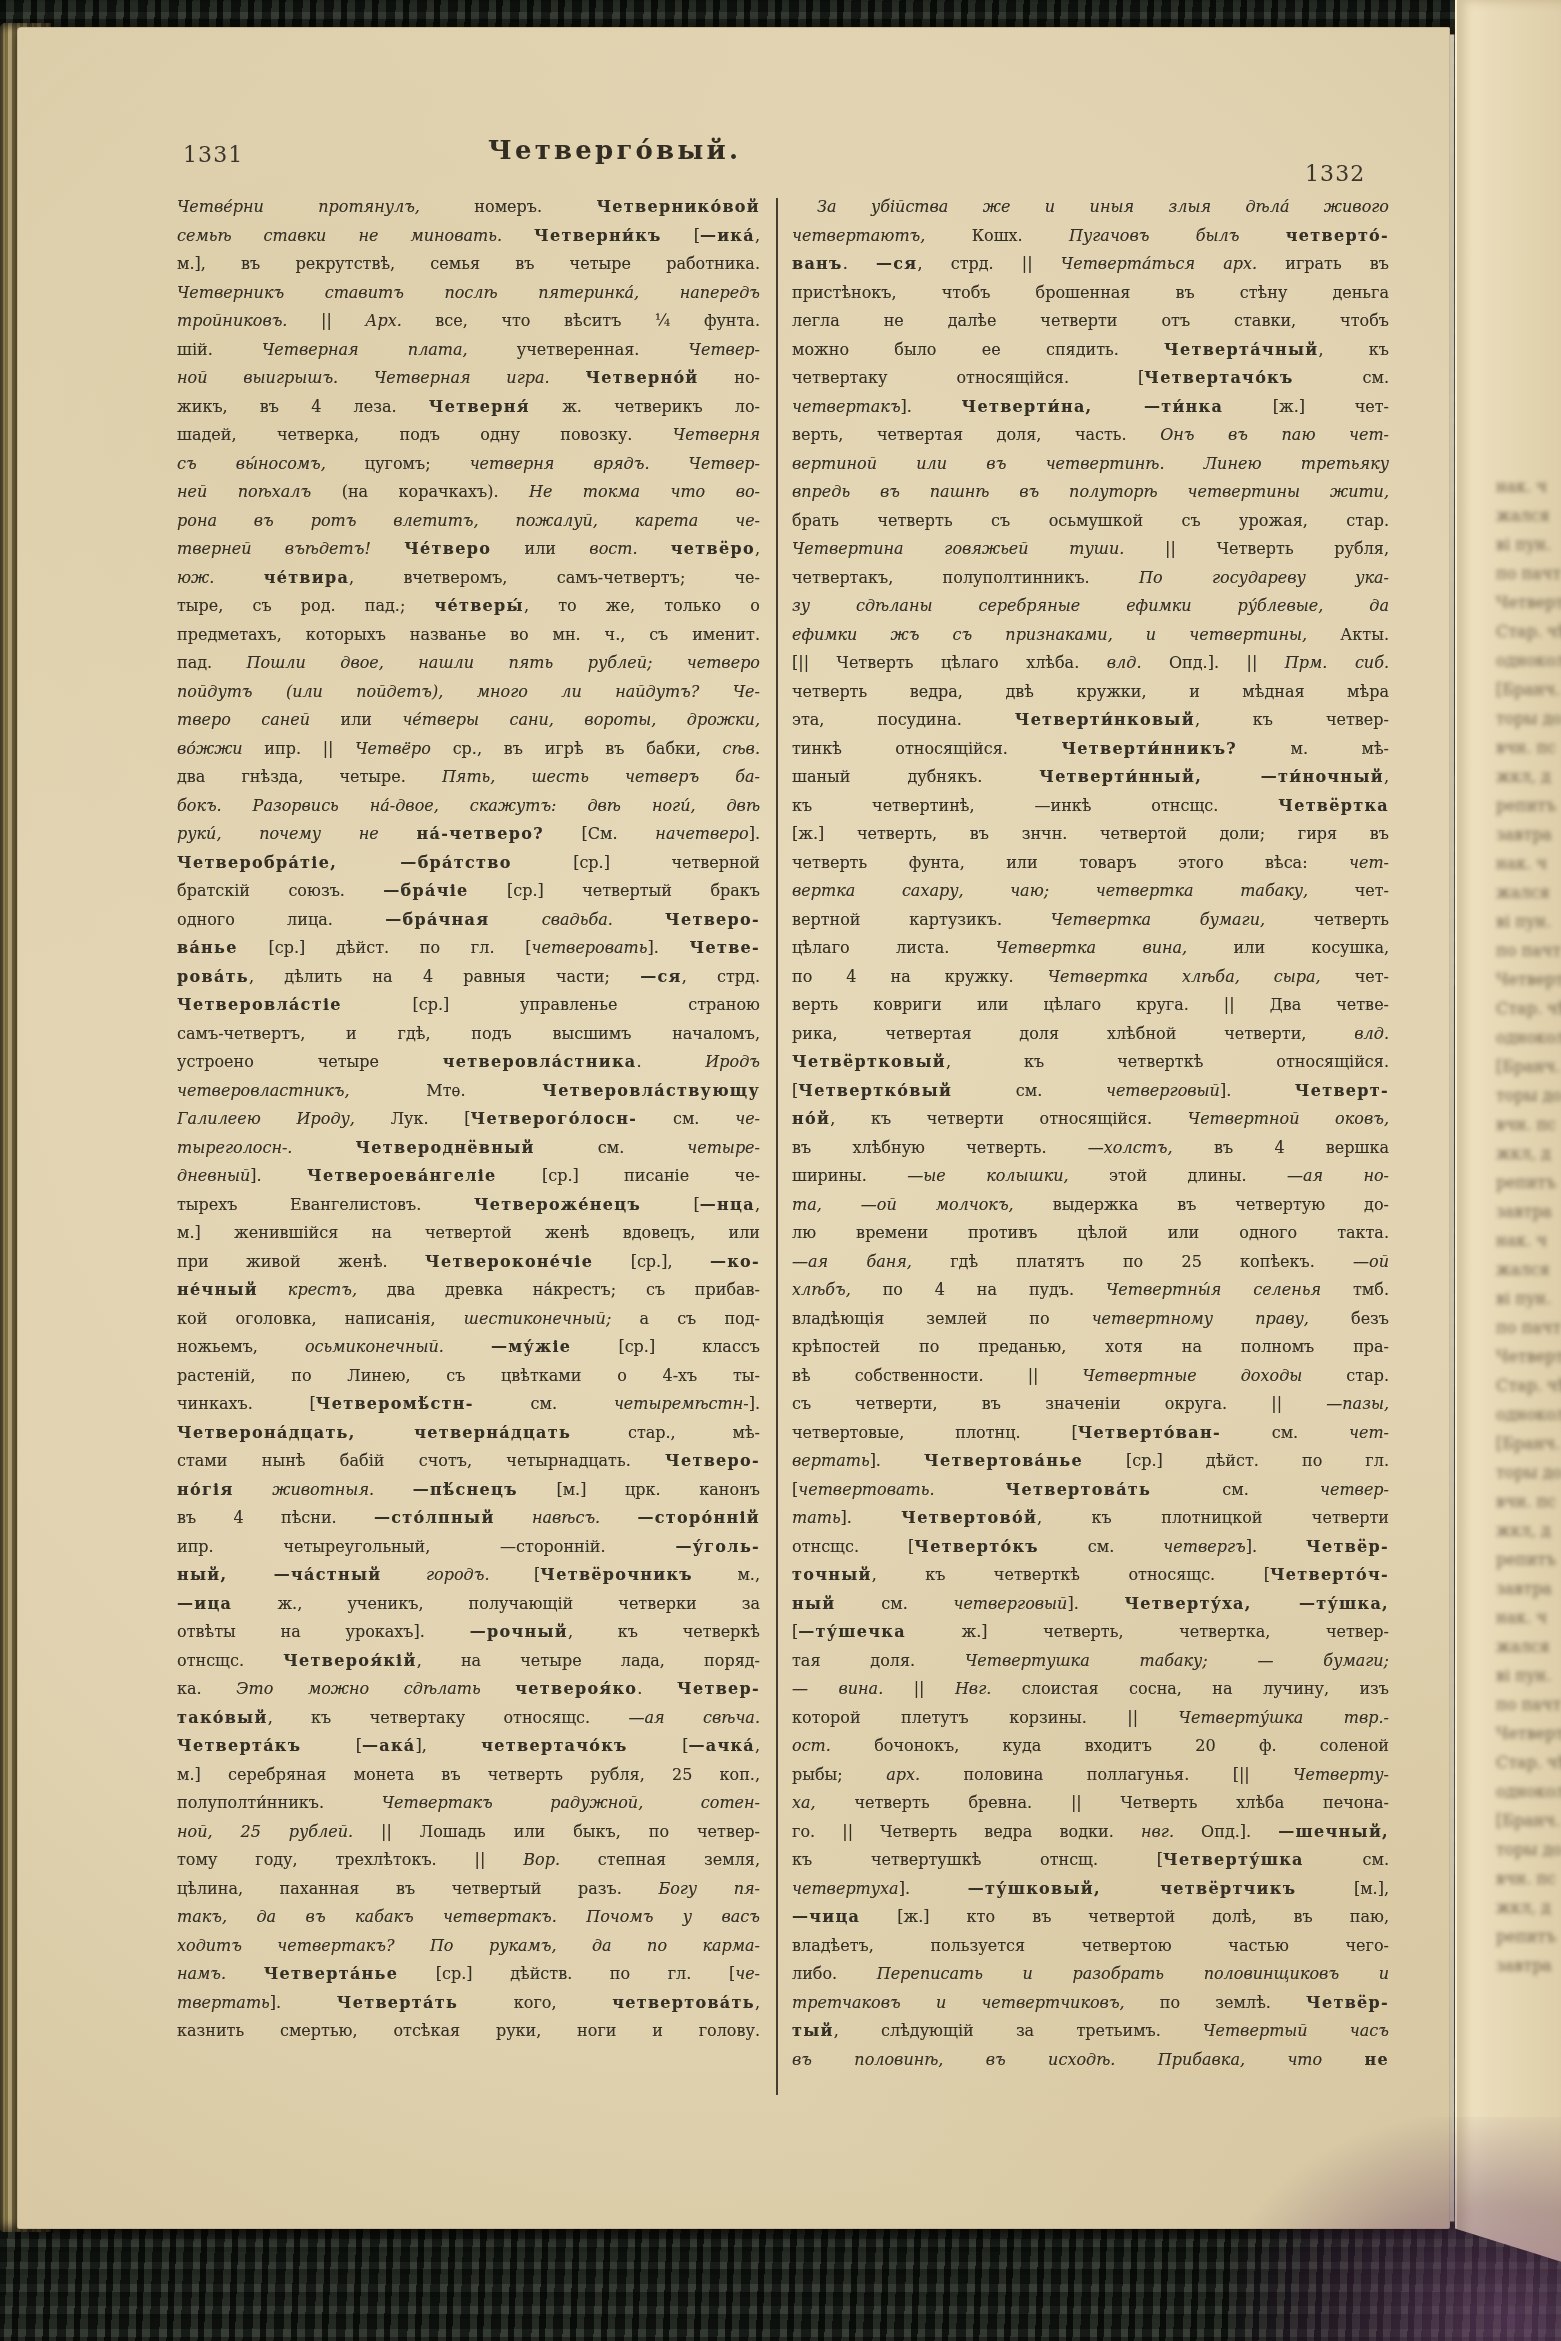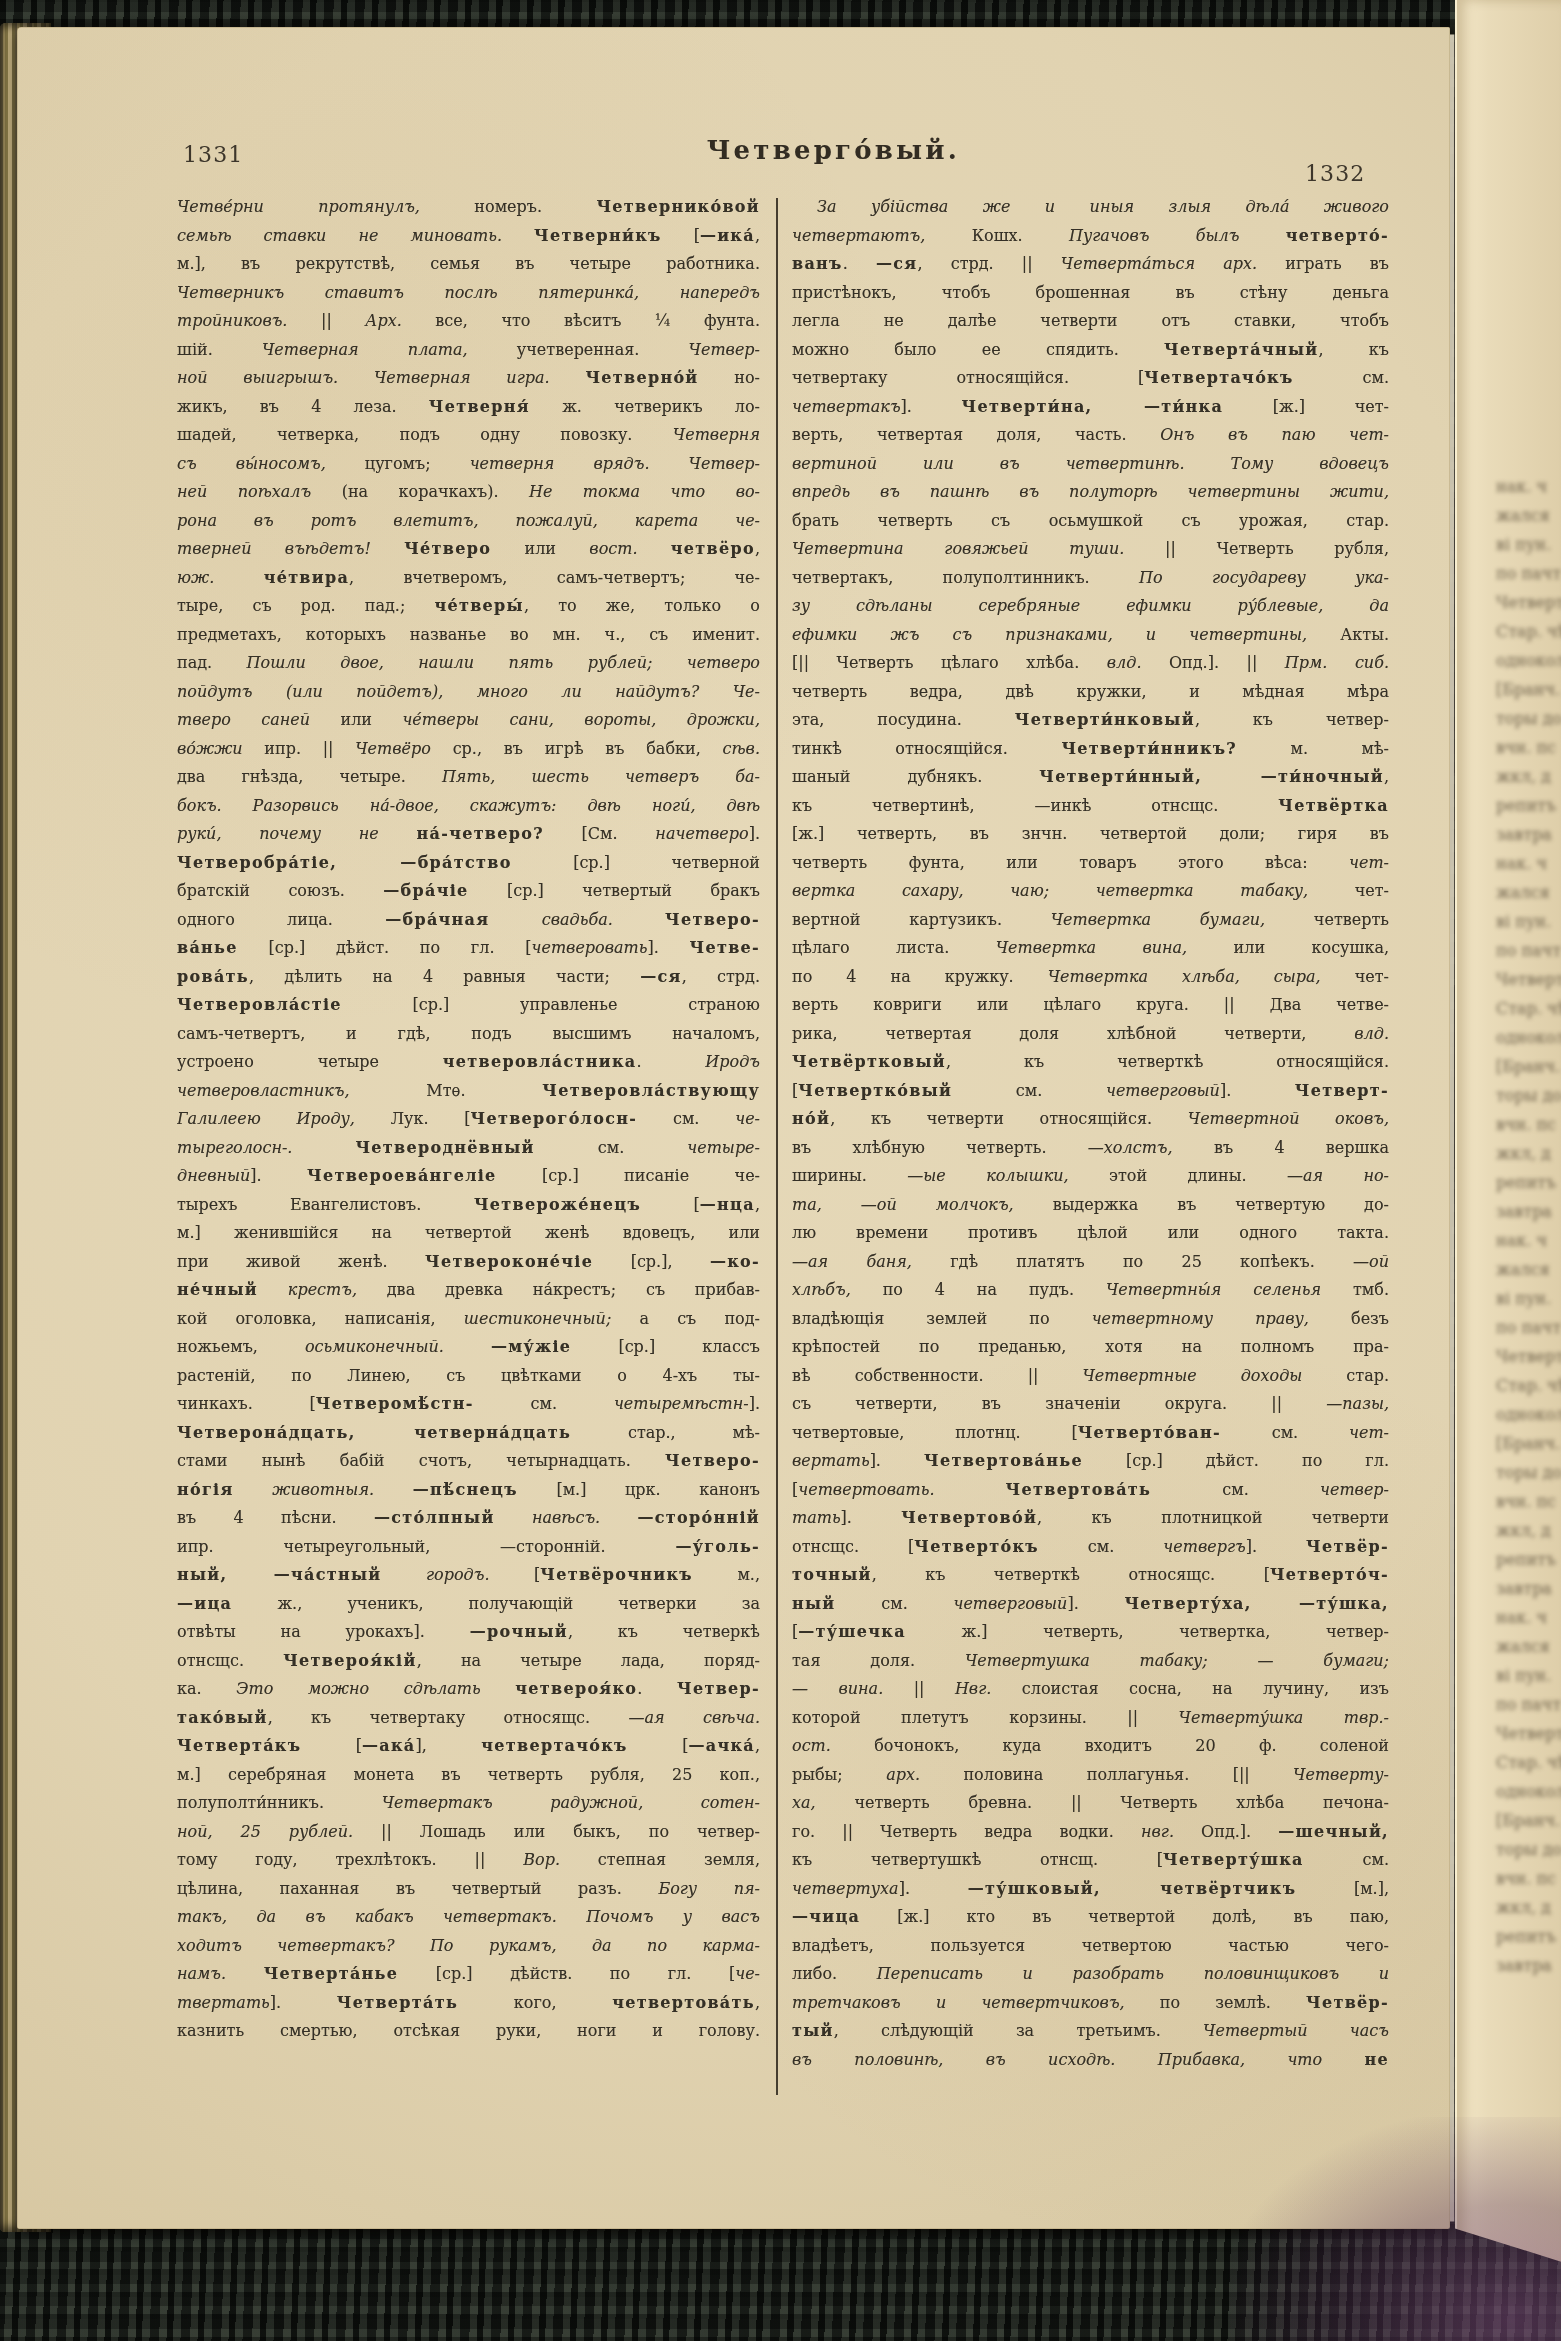--- a/index.html
+++ b/index.html
@@ -28,21 +28,21 @@
       radial-gradient(ellipse 50% 30% at 80% 80%, rgba(150,115,55,.08), rgba(0,0,0,0) 70%),
       radial-gradient(ellipse 120% 90% at 48% 42%, #e6d9b9 0%, #e1d3b1 50%, #d5c59f 82%, #c3b189 98%);
     border-radius:4.3px 1.6px 2.1px 2.7px;
     box-shadow:0 0 0 0.5px #b3a279 inset, 11.8px 0 0 -7.5px rgba(246,238,214,.8), 8.6px 0 14px rgba(12,6,0,.6), 0 5.4px 13px rgba(0,0,0,.5);
     color:#352f25;
   }
   .pn{position:absolute;font-size:22px;letter-spacing:1.1px;color:#3d362b;}
   .pn-left{left:166px;top:115px;}
   .pn-right{left:1288px;top:134px;}
   .running-title{
-    position:absolute;left:471px;top:108px;width:472px;text-align:right;
+    position:absolute;left:471px;top:108px;width:472px;text-align:left;
     font-weight:bold;font-size:26px;letter-spacing:3.2px;color:#322c22;
   }
   .divider{position:absolute;left:759px;top:171px;width:1.6px;height:1897px;background:#453d2f;}
   .col{position:absolute;top:166px;font-size:16px;line-height:28.5px;text-align:justify;color:#35302600;}
   .col .line{
     height:28.5px;overflow:hidden;color:#353026;
     text-align:justify;text-align-last:justify;
     text-shadow:0 0 0.5px rgba(53,47,38,.35);
   }
   .col-left{left:160px;width:583px;}
@@ -148,21 +148,21 @@
     <div class="col col-right">
         <div class="line"><span class="ex">За убійства же и иныя злыя дѣла́ живого</span></div>
         <div class="line"><span class="ex">четвертаютъ,</span> Кошх. <span class="ex">Пугачовъ былъ</span> <span class="hw">четверто́-</span></div>
         <div class="line"><span class="hw">ванъ</span>. <span class="hw">—ся</span>, стрд. || <span class="ex">Четверта́ться</span> <span class="ex">арх.</span> играть въ</div>
         <div class="line">пристѣнокъ, чтобъ брошенная въ стѣну деньга</div>
         <div class="line">легла не далѣе четверти отъ ставки, чтобъ</div>
         <div class="line">можно было ее спядить. <span class="hw">Четверта́чный</span>, къ</div>
         <div class="line">четвертаку относящійся. [<span class="hw">Четвертачо́къ</span> см.</div>
         <div class="line"><span class="ex">четвертакъ</span>]. <span class="hw">Четверти́на, —ти́нка</span> [ж.] чет-</div>
         <div class="line">верть, четвертая доля, часть. <span class="ex">Онъ въ паю чет-</span></div>
-        <div class="line"><span class="ex">вертиной или въ четвертинѣ.</span> <span class="ex">Тому вдовецъ</span></div>
+        <div class="line"><span class="ex">вертиной или въ четвертинѣ.</span> <span class="ex">Линею третьяку</span></div>
         <div class="line"><span class="ex">впредь въ пашнѣ въ полуторѣ четвертины жити,</span></div>
         <div class="line">брать четверть съ осьмушкой съ урожая, стар.</div>
         <div class="line"><span class="ex">Четвертина говяжьей туши.</span> || Четверть рубля,</div>
         <div class="line">четвертакъ, полуполтинникъ. <span class="ex">По государеву ука-</span></div>
         <div class="line"><span class="ex">зу сдѣланы серебряные ефимки ру́блевые, да</span></div>
         <div class="line"><span class="ex">ефимки жъ съ признаками, и четвертины,</span> Акты.</div>
         <div class="line">[|| Четверть цѣлаго хлѣба. <span class="ex">влд.</span> Опд.]. || <span class="ex">Прм. сиб.</span></div>
         <div class="line">четверть ведра, двѣ кружки, и мѣдная мѣра</div>
         <div class="line">эта, посудина. <span class="hw">Четверти́нковый</span>, къ четвер-</div>
         <div class="line">тинкѣ относящійся. <span class="hw">Четверти́нникъ?</span> м. мѣ-</div>

